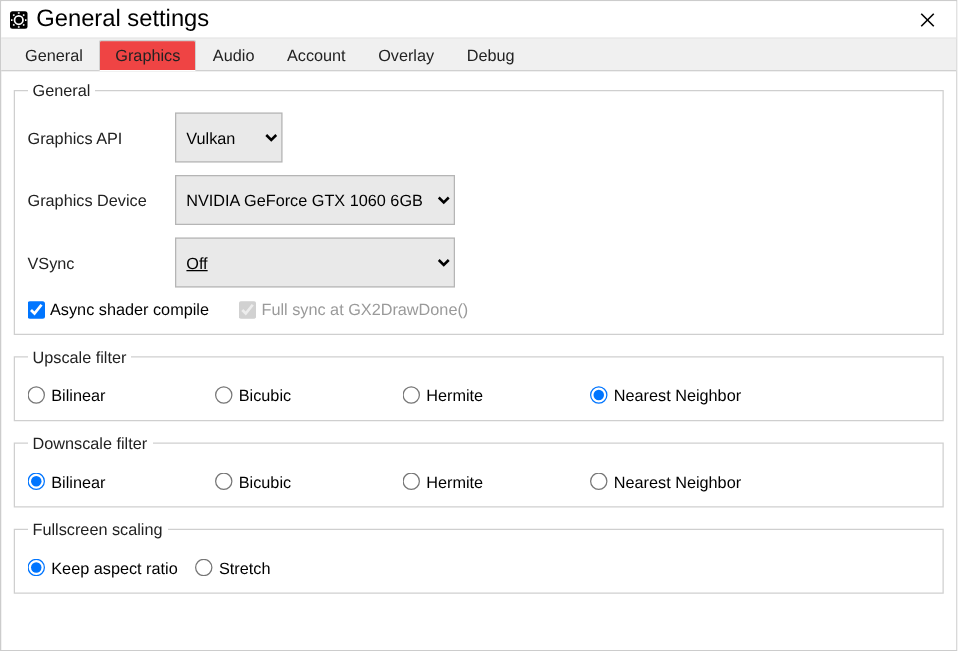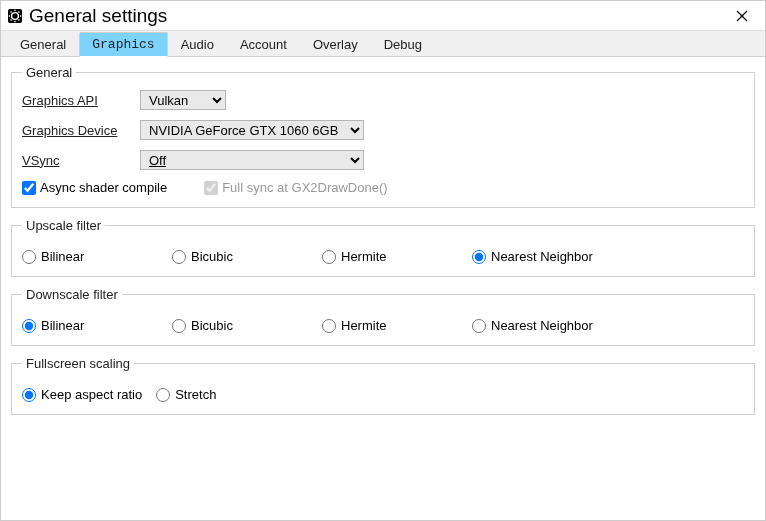--- a/index.html
+++ b/index.html
@@ -4,38 +4,38 @@
 <style>
   * { box-sizing: border-box; margin: 0; padding: 0; font-family: "Segoe UI", Tahoma, sans-serif; font-size: 13px; }
   body { background: #fff; width: 766px; height: 521px; overflow: hidden; }
   .window { width: 766px; height: 521px; background: #fff; display: flex; flex-direction: column; border: 1px solid #ccc; }
   .titlebar { height: 30px; display: flex; align-items: center; padding: 0 6px; background: #fff; border-bottom: 1px solid #e0e0e0; }
   .titlebar .icon { width: 16px; height: 16px; margin-right: 6px; display:flex; align-items:center; justify-content:center;}
   .titlebar .title { flex: 1; font-size: 19px; }
   .titlebar .close { width: 34px; height: 24px; display: flex; align-items: center; justify-content: center; cursor: pointer; }
   .tabstrip { height: 26px; background: #f0f0f0; display: flex; align-items: flex-end; border-bottom: 1px solid #d0d0d0; padding-left: 6px; }
   .tab { padding: 4px 12px; background: #f0f0f0; border: 1px solid transparent; border-bottom: none; cursor: pointer; color: #222; font-size: 13px; }
-  .tab.active { background: #7dd3fc; border: 1px solid #d0d0d0; border-bottom: 1px solid #fff; position: relative; top: 1px; border-radius: 2px 2px 0 0; font-family: Liberation Mono, monospace;}
+  .tab.active { background: #ef4444; border: 1px solid #d0d0d0; border-bottom: 1px solid #fff; position: relative; top: 1px; border-radius: 2px 2px 0 0;}
   .content { flex: 1; padding: 8px 10px; }
   fieldset { border: 1px solid #cfcfcf; margin-bottom: 10px; padding: 10px 10px 12px 10px; position: relative; }
   legend { font-size: 13px; padding: 0 4px; color: #222; }
   .row { display: flex; align-items: center; margin-bottom: 10px; }
   .row:last-child { margin-bottom: 0; }
-  .lbl { width: 118px; color: #222; text-decoration: underline; }
-  select { height: 20px; background: #e9e9e9; border: 1px solid #b5b5b5; padding: 0 4px; font-size: 13px; cursor: pointer; }
+  .lbl { width: 118px; color: #222; }
+  select { height: 40px; background: #e9e9e9; border: 1px solid #b5b5b5; padding: 0 4px; font-size: 13px; cursor: pointer; }
   .sel-api { width: 86px; }
   .sel-dev { width: 224px; }
   .sel-vsync { width: 224px; text-decoration: underline; }
-  .checkrow { display: flex; align-items: center; gap: 37px; }
+  .checkrow { display: flex; align-items: center; gap: 24px; }
   .check { display: flex; align-items: center; gap: 4px; cursor: pointer; }
   .check input { width: 14px; height: 14px; cursor: pointer; }
   .check.disabled { color: #9a9a9a; cursor: default; }
   .check.disabled input { cursor: default; }
   .radiorow { display: flex; align-items: center; padding-top: 6px; }
-  .radio { display: flex; align-items: flex-end; gap: 5px; cursor: pointer; }
+  .radio { display: flex; align-items: flex-start; gap: 5px; cursor: pointer; }
   .radio input { width: 14px; height: 14px; cursor: pointer; }
   .radiorow.four .radio { width: 150px; }
   .radiorow.two .radio { margin-right: 14px; }
   .gear-svg { width:16px; height:16px; }
 </style>
 </head>
 <body>
 
 <div class="window">
 

